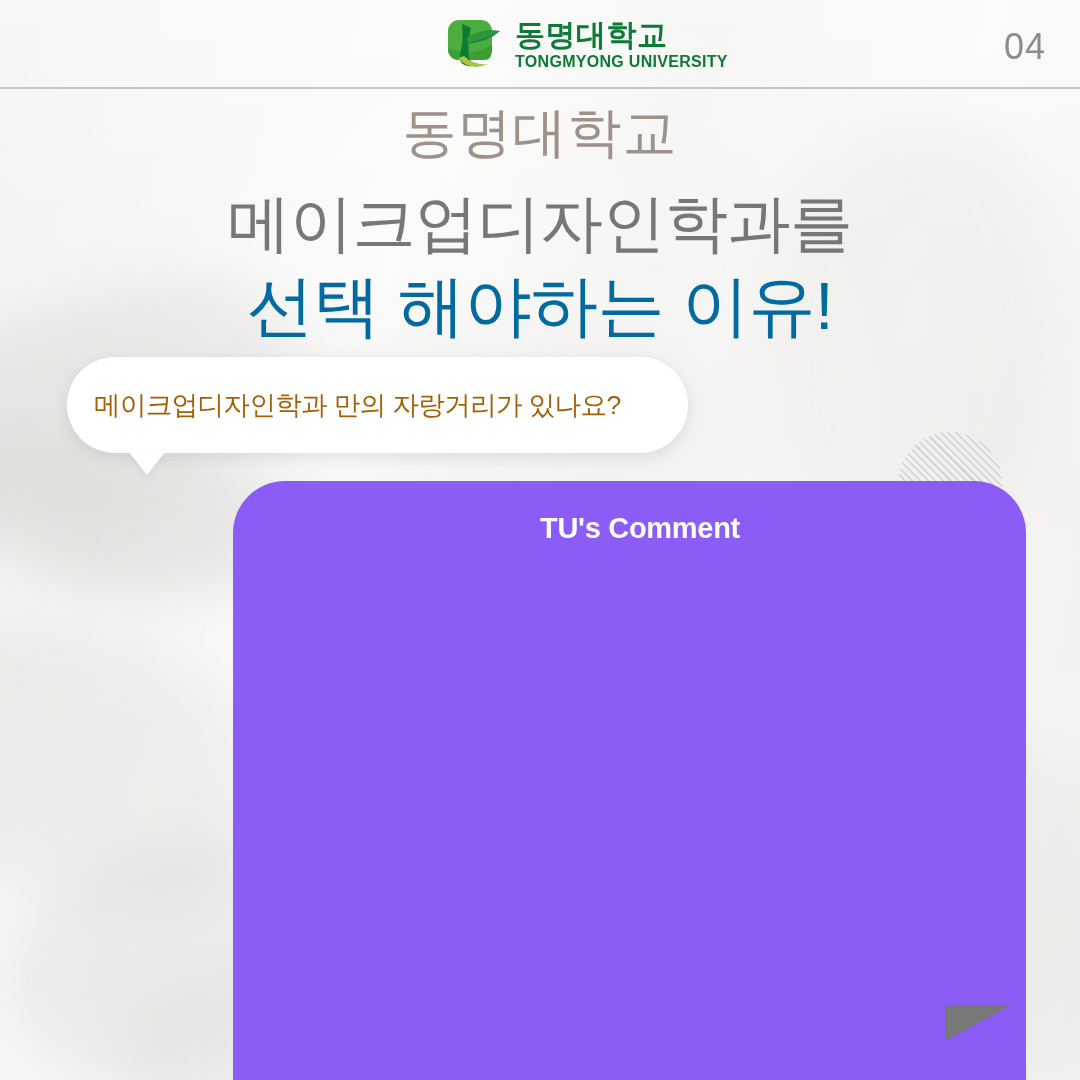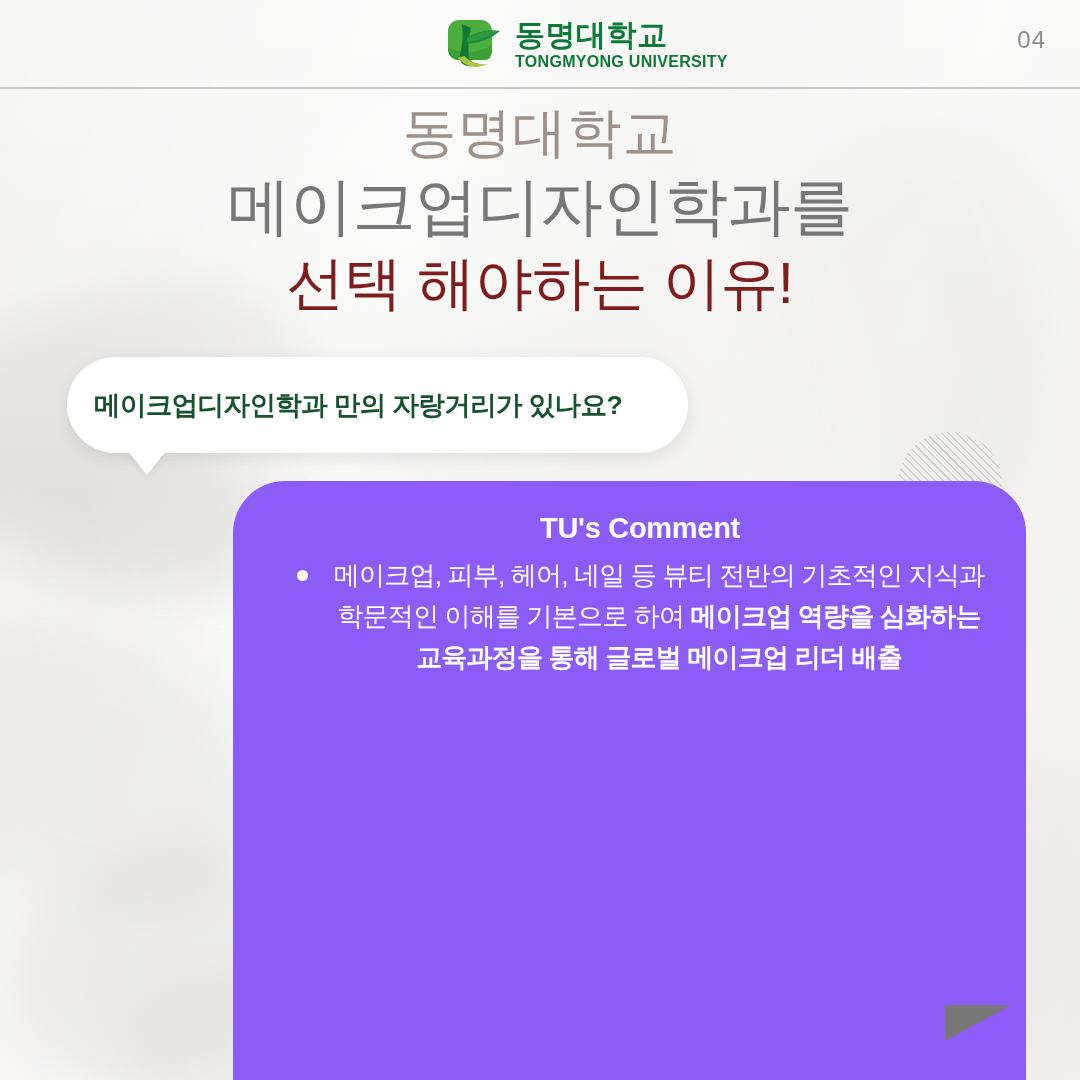--- a/index.html
+++ b/index.html
@@ -79,54 +79,54 @@
     font-size: 30px; font-weight: 700; color: #0d7a35;
     letter-spacing: .5px;
   }
   #logo-en {
     font-size: 16px; font-weight: 700; color: #0d7a35;
     letter-spacing: .3px; margin-top: 4px; text-align: center;
   }
 
   #page-number {
     position: absolute; right: 34px; top: 26px;
-    font-size: 24px; color: #8c8c8c; letter-spacing: 1px;
+    font-size: 36px; color: #8c8c8c; letter-spacing: 1px;
   }
 
   
   #title-block {
     position: absolute; left: 0; top: 103px;
     width: 1080px; text-align: center;
   }
   #title-uni {
     font-size: 54px; font-weight: 300; color: #9d9189;
     letter-spacing: 1px; line-height: 1.1;
   }
   #title-main {
     font-size: 63px; font-weight: 400; color: #77777a;
     letter-spacing: -.5px; line-height: 1.3;
-    margin-top: 4px;
+    margin-top: 21px;
   }
   #title-main-2 {
-    font-size: 58px; font-weight: 400; color: #7f1d1d;
+    font-size: 67px; font-weight: 400; color: #0369a1;
     letter-spacing: -.5px; line-height: 1.22;
   }
 
   
   #question-bubble {
     position: absolute; left: 67px; top: 357px;
     width: 621px; height: 96px;
     background: #ffffff;
     border-radius: 48px;
     box-shadow: 0 4px 14px rgba(120,120,120,.18);
     display: flex; align-items: center;
   }
   #question-text {
     padding-left: 27px;
-    font-size: 26.5px; font-weight: 700; color: #14532d;
+    font-size: 26.5px; font-weight: 400; color: #a16207;
     letter-spacing: -.6px;
   }
   #question-tail {
     position: absolute; left: 128px; top: 451px;
     width: 0; height: 0;
     border-left: 19px solid transparent;
     border-right: 19px solid transparent;
     border-top: 24px solid #ffffff;
     filter: drop-shadow(0 3px 3px rgba(120,120,120,.12));
   }
@@ -244,19 +244,18 @@
     <div id="question-text">메이크업디자인학과 만의 자랑거리가 있나요?</div>
   </div>
   <div id="question-tail"></div>
 
   <div id="stripe-circle"></div>
 
   <div id="comment-bubble">
     <div id="comment-inner">
       <div id="comment-title">TU's Comment</div>
       <ul class="points" id="points-list">
-          <li class="point"><span class="reg">메이크업, 피부, 헤어, 네일 등 뷰티 전반의 기초적인 지식과 학문적인 이해를 기본으로 하여 </span><span class="bold">메이크업 역량을 심화하는 교육과정을 통해 글로벌 메이크업 리더 배출</span></li>
         </ul>
     </div>
   </div>
   <div id="comment-tail"></div>
 
 </div>
 
 </body></html>

